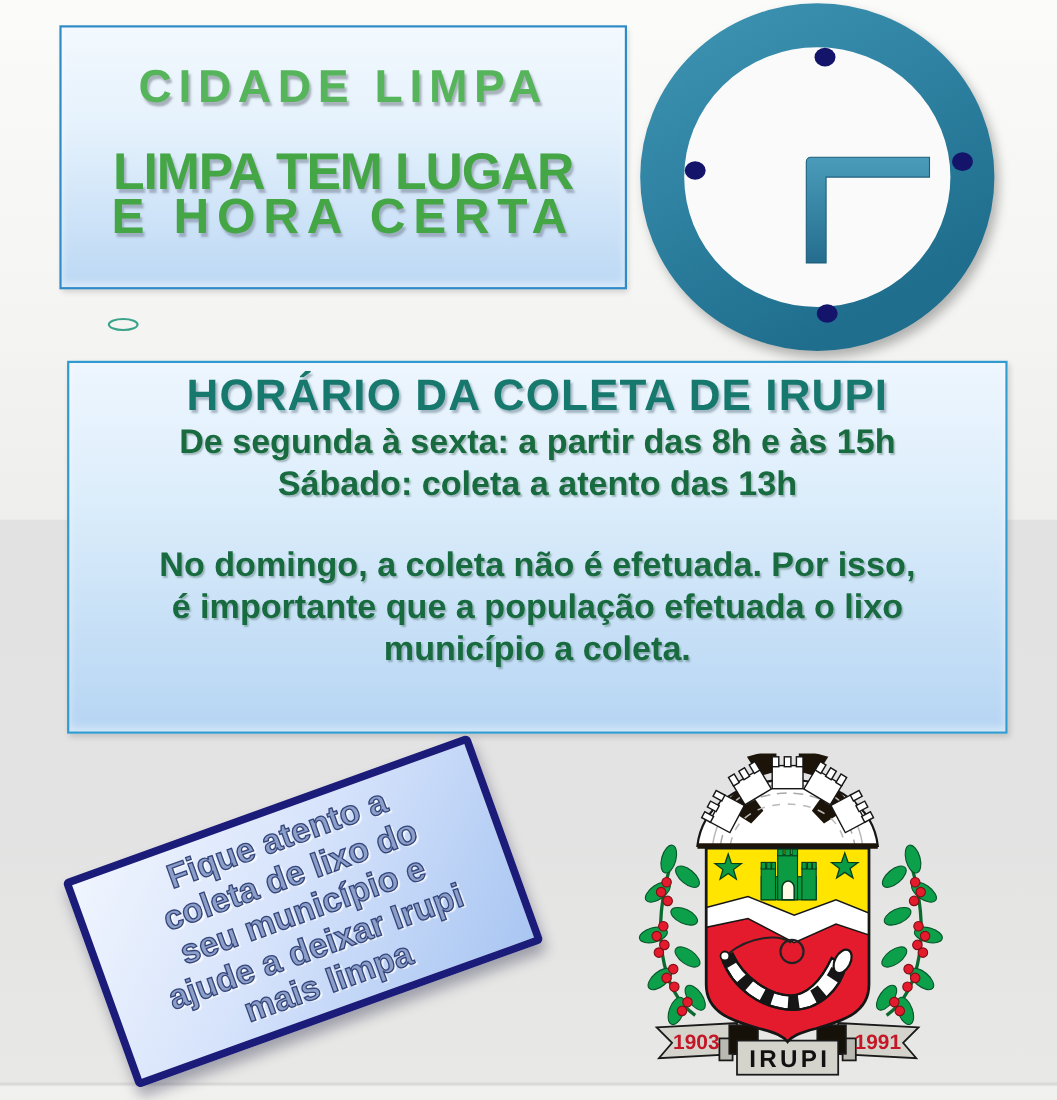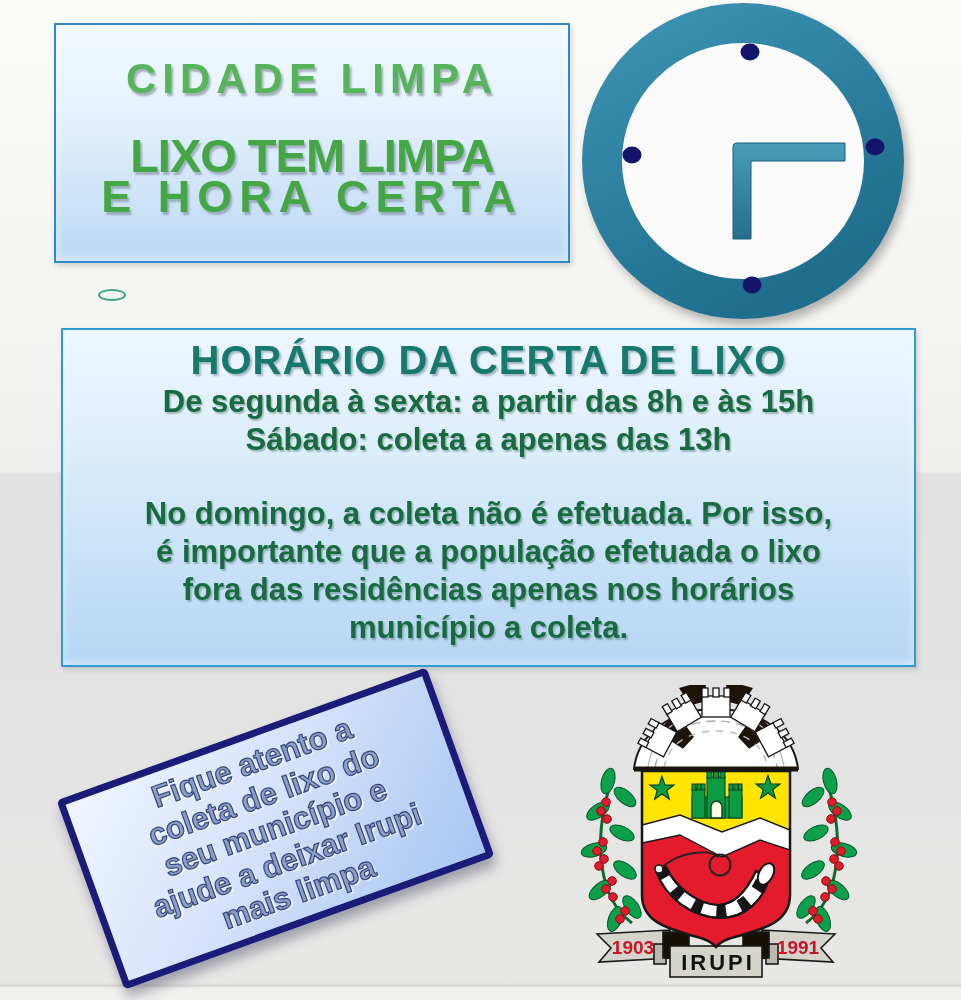--- a/index.html
+++ b/index.html
@@ -70,21 +70,21 @@
   #clock-icon{position:absolute;left:578px;top:0px;filter:drop-shadow(4px 6px 5px rgba(0,0,0,.28));}
   #coat{position:absolute;left:570px;top:685px;}
 </style>
 </head>
 <body>
 
 <div id="canvas">
 
   <div class="pbox" id="header-box">
     <div class="cidade">CIDADE LIMPA</div>
-    <div class="lixo">LIXO TEM LIMPA</div>
+    <div class="lixo">LIMPA TEM LUGAR</div>
     <div class="hora">E HORA CERTA</div>
   </div>
 
   <svg id="clock-icon" width="332" height="322" viewBox="0 0 332 322">
     <defs>
       <linearGradient id="ringg" x1="0" y1="0" x2="0.55" y2="1">
         <stop offset="0" stop-color="#3d93b2"></stop>
           <stop offset="1" stop-color="#1f6e8e"></stop>
       </linearGradient>
       <linearGradient id="handg" x1="0" y1="0" x2="0" y2="1">
@@ -96,29 +96,28 @@
     <ellipse cx="172" cy="52" rx="9.5" ry="8.5" fill="#14146b"></ellipse>
     <ellipse cx="54" cy="155" rx="9.5" ry="8.5" fill="#14146b"></ellipse>
     <ellipse cx="297" cy="147" rx="9.5" ry="8.5" fill="#14146b"></ellipse>
     <ellipse cx="174" cy="285" rx="9.5" ry="8.5" fill="#14146b"></ellipse>
     <path d="M155,239 V147 a4,4 0 0 1 4,-4 H267 V161 H173 V239 Z" fill="url(#handg)" stroke="#1d5f7e" stroke-width="1"></path>
   </svg>
 
   <div id="ellipse-marker"></div>
 
   <div class="pbox" id="schedule-box">
-    <div class="sched-title">HORÁRIO DA CERTA DE LIXO</div>
+    <div class="sched-title">HORÁRIO DA COLETA DE IRUPI</div>
     <div class="sched-top">
       <div>De segunda à sexta: a partir das 8h e às 15h</div>
-      <div>Sábado: coleta a apenas das 13h</div>
+      <div>Sábado: coleta a atento das 13h</div>
     </div>
     <div class="sched-para">
       <div>No domingo, a coleta não é efetuada. Por isso,</div>
       <div>é importante que a população efetuada o lixo</div>
-      <div>fora das residências apenas nos horários</div>
       <div>município a coleta.</div>
     </div>
   </div>
 
   <div class="pbox" id="note-box">
     <div class="pad">Fique atento a</div>
     <div>coleta de lixo do</div>
     <div>seu município e</div>
     <div>ajude a deixar Irupi</div>
     <div>mais limpa</div>

